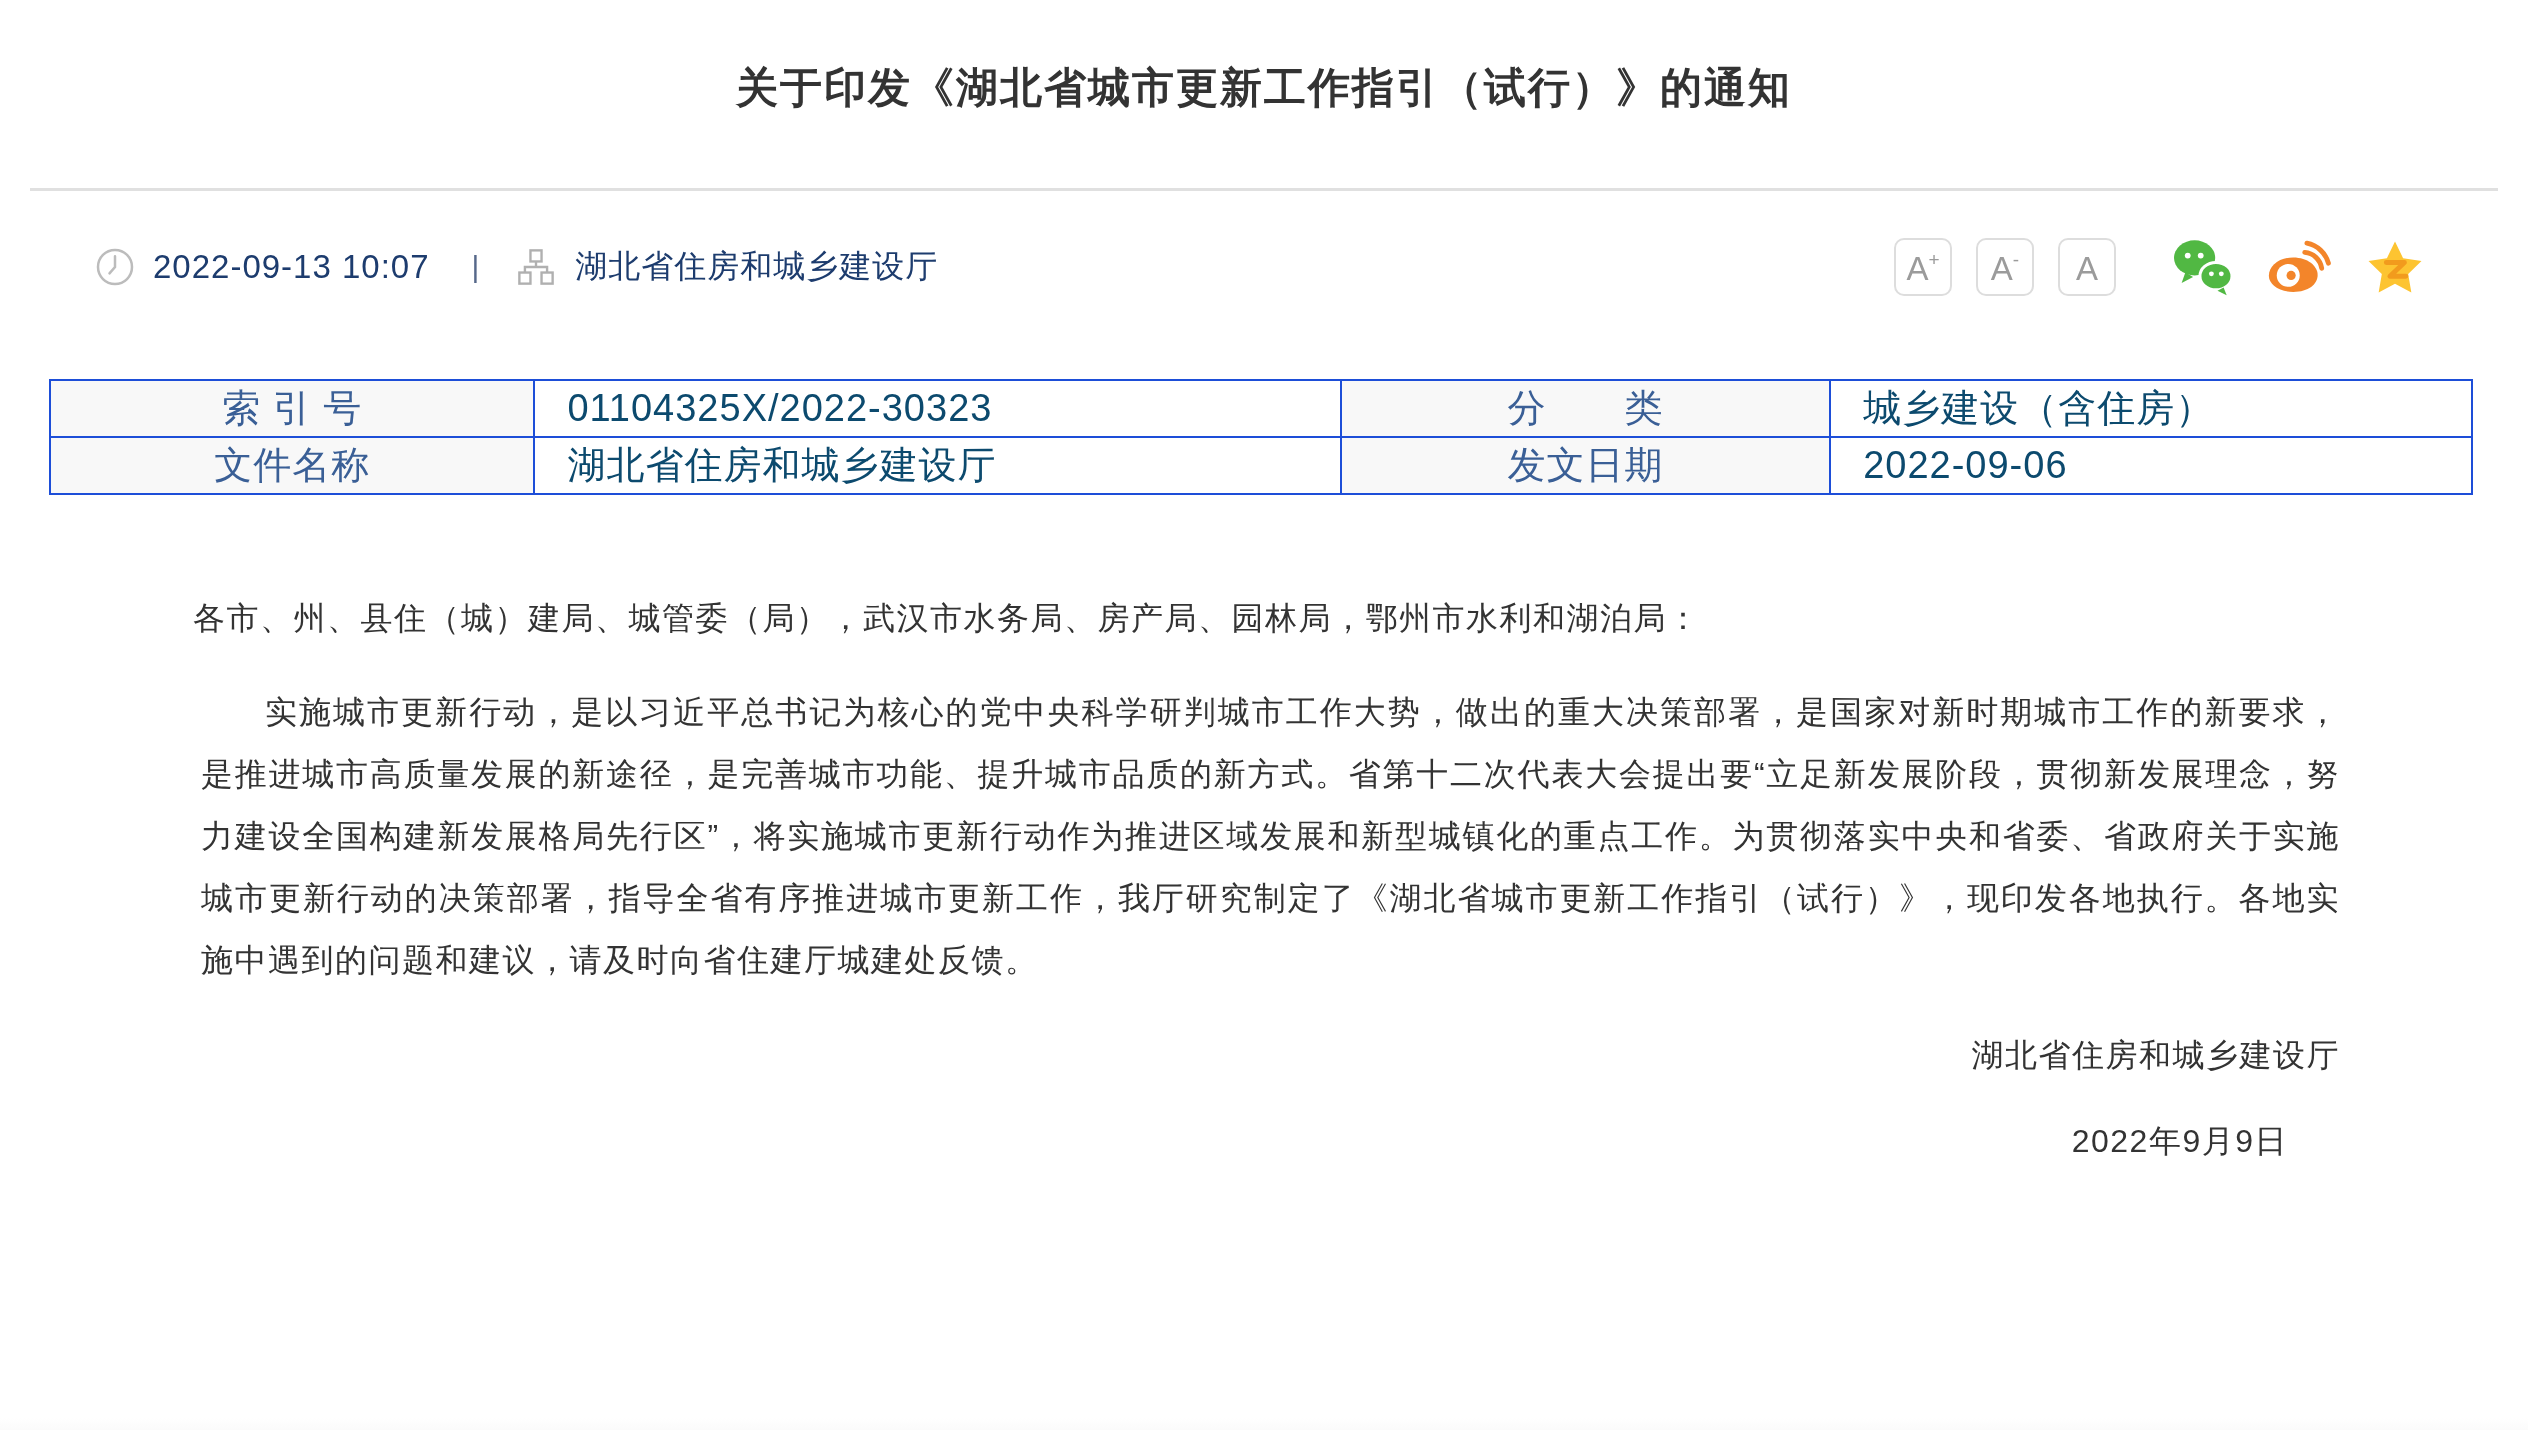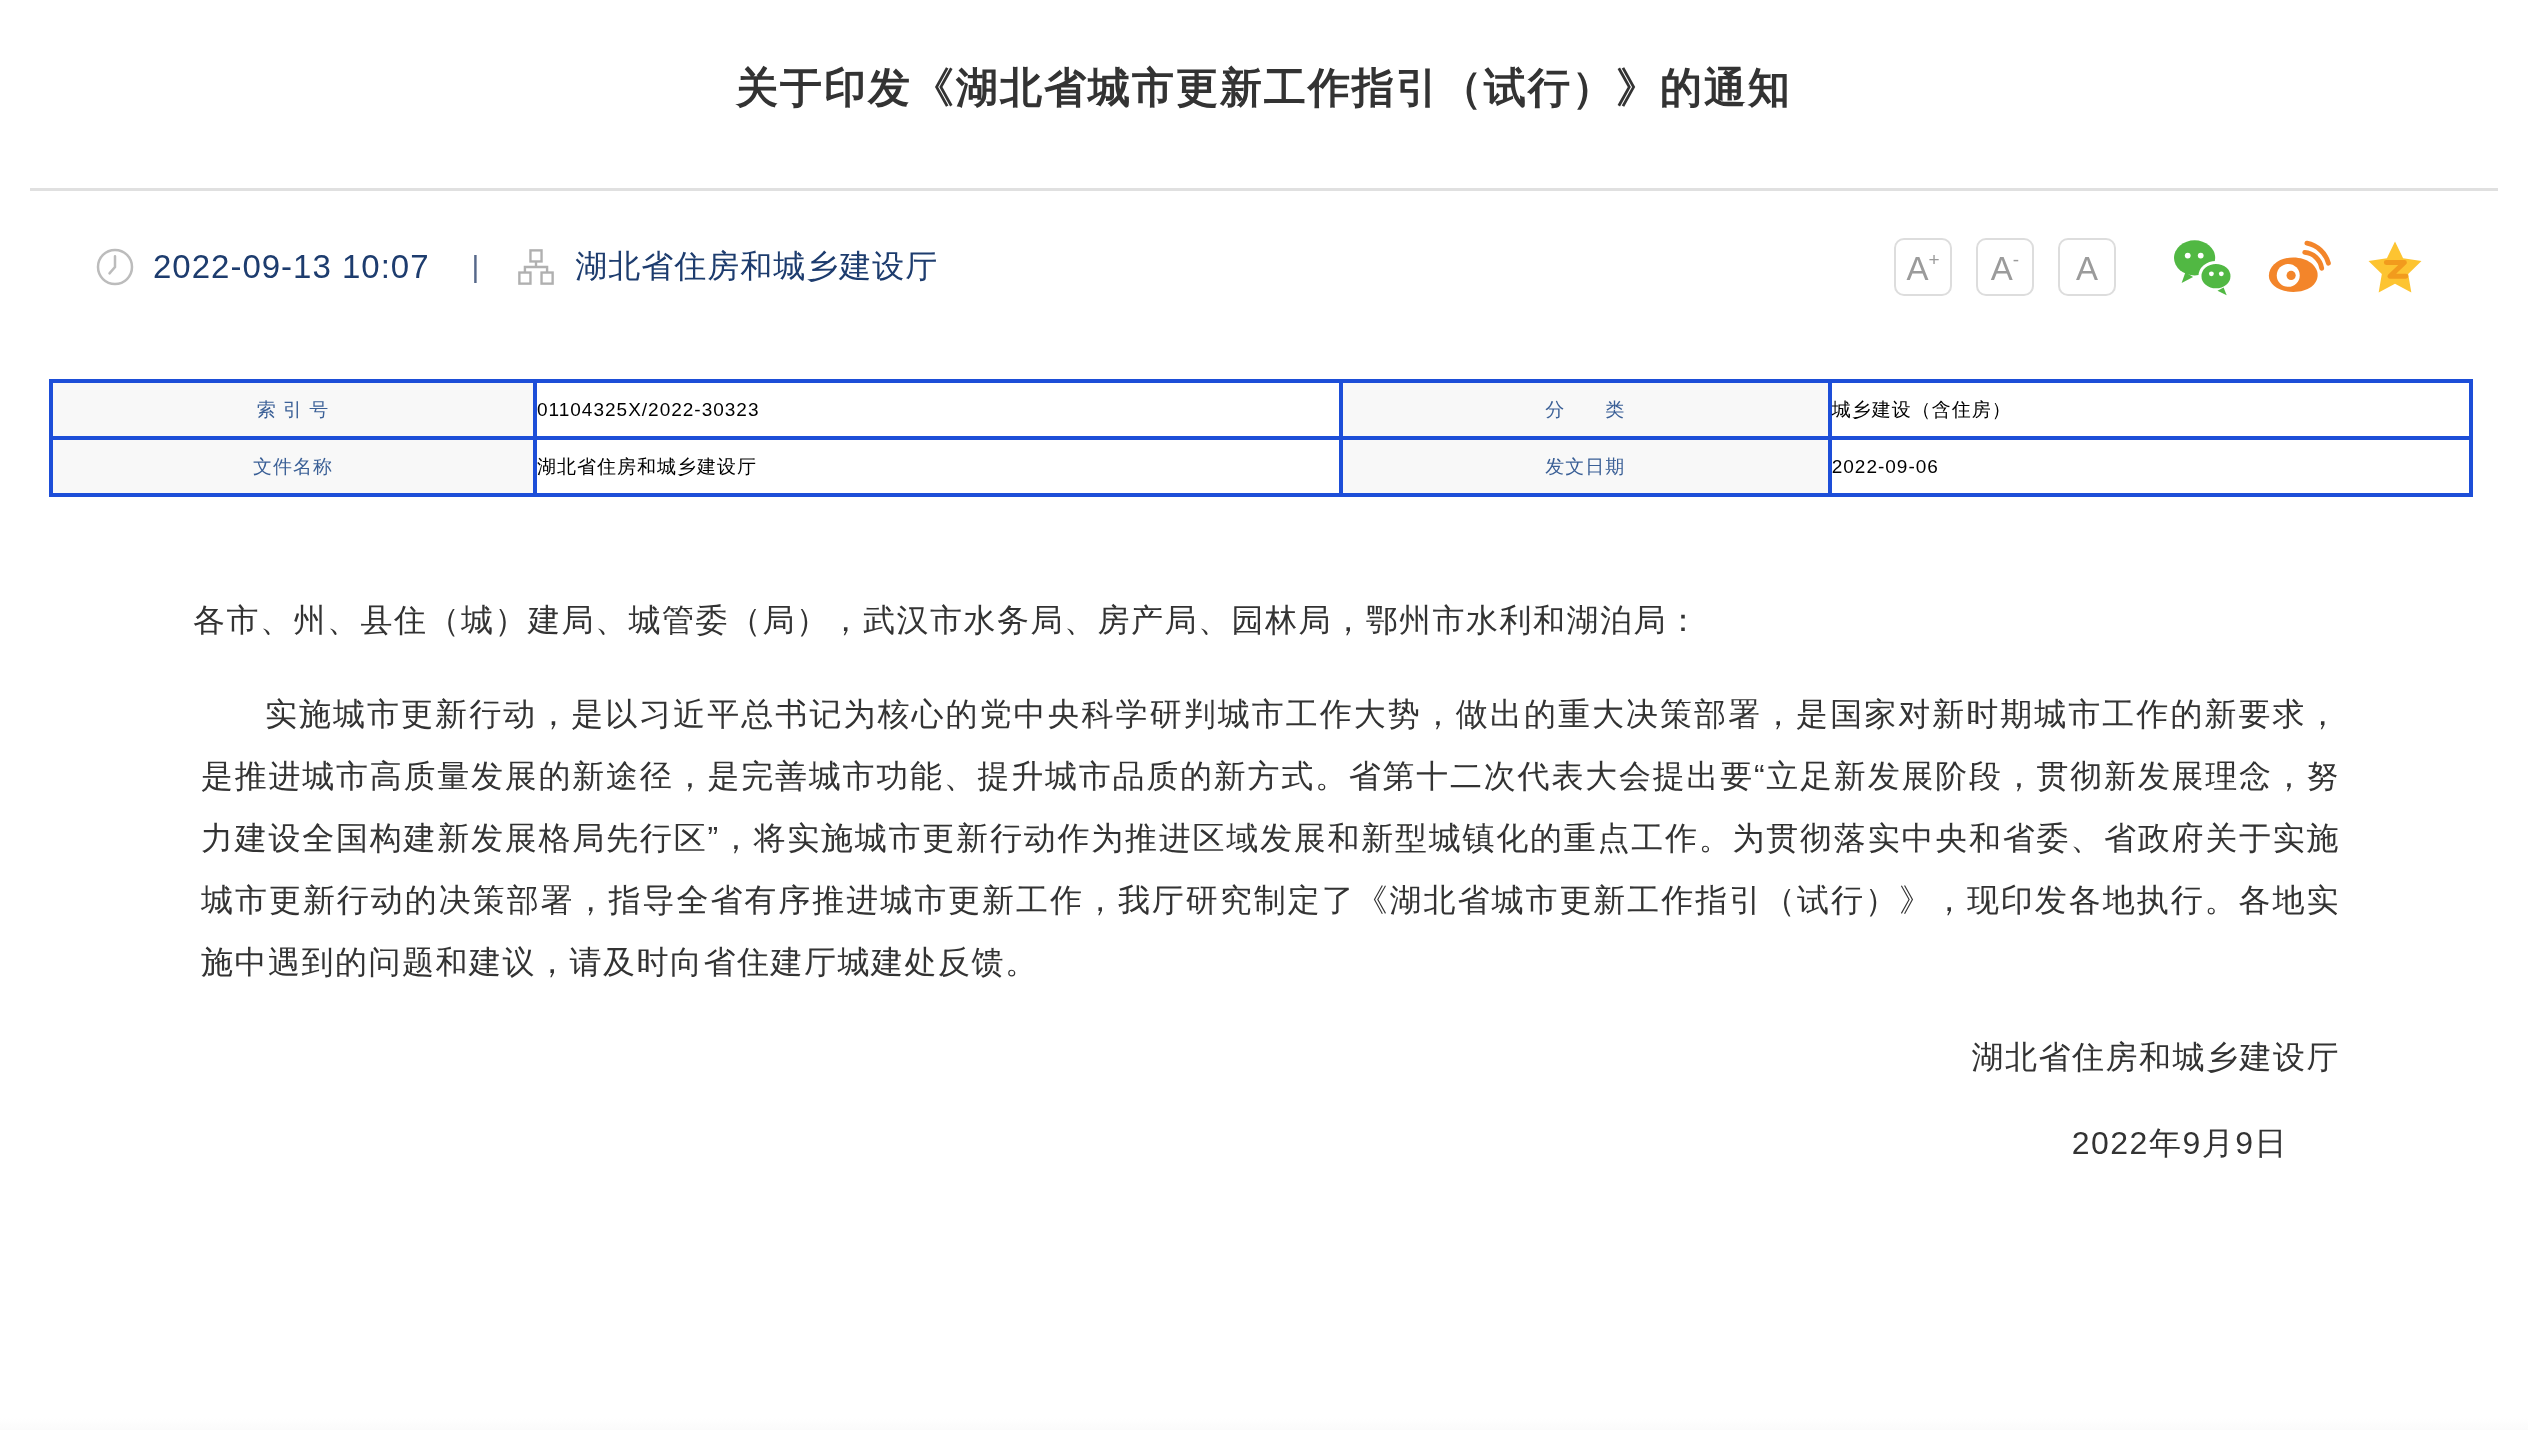--- a/index.html
+++ b/index.html
@@ -46,23 +46,23 @@
   .share-icon {
     width:66px; height:60px; margin-left:30px; cursor:pointer;
     display:inline-flex; align-items:center; justify-content:center;
   }
 
   
   .info-table {
     width:2424px; margin:80px 0 0 49px;
     border-collapse:collapse; table-layout:fixed;
   }
-  .info-table td { border:4px solid #1d4ed8; height:57px; font-size:19px; }
+  .info-table td { border:2px solid #1d4ed8; height:57px; font-size:38px; }
   td.cell-label { background:#f8f8f8; color:#3a5f96; text-align:center; letter-spacing:1px; }
-  td.cell-value { color:#000000; letter-spacing:1px; }
+  td.cell-value { color:#0c4a6e; padding-left:32px; letter-spacing:1px; }
 
   
   .content {
     margin:92px 188px 0 193px;
     font-size:32px; color:#333; line-height:62px; letter-spacing:1.5px;
   }
   .salutation { text-align:left; }
   .para { margin-top:32px; text-indent:2em; text-align:justify;margin-left:8px; }
   .attachment { margin-top:32px; text-indent:2em; }
   .signature { margin-top:33px; text-align:right; }

